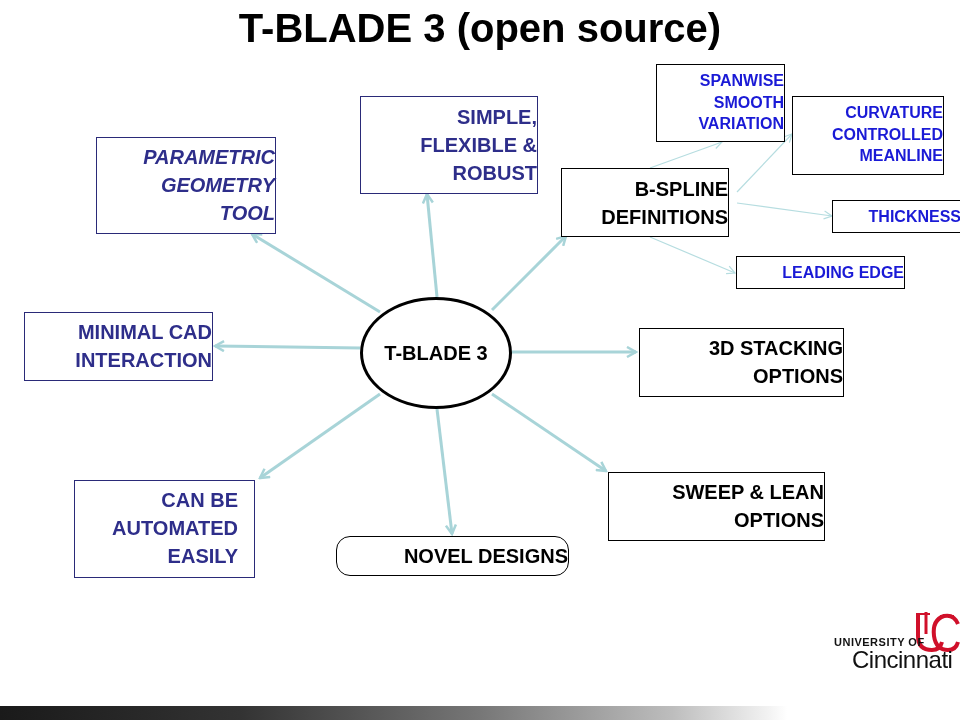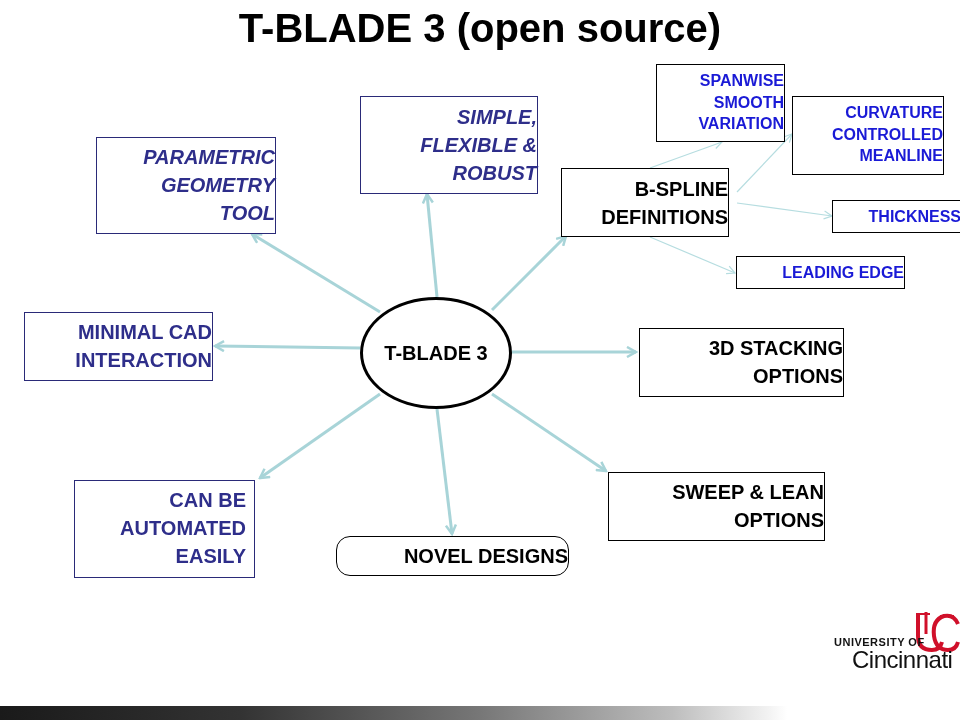--- a/index.html
+++ b/index.html
@@ -52,30 +52,30 @@
     <line x1="650" y1="168" x2="722" y2="142" marker-end="url(#ahs)"></line>
     <line x1="737" y1="192" x2="792" y2="134" marker-end="url(#ahs)"></line>
     <line x1="737" y1="203" x2="832" y2="216" marker-end="url(#ahs)"></line>
     <line x1="650" y1="237" x2="735" y2="273" marker-end="url(#ahs)"></line>
   </g>
 </svg>
 
 <div class="box navy" style="left:96px; top:137px; width:180px; height:97px; padding:5px 0 0 10px;font-style:italic;">PARAMETRIC
 GEOMETRY
  TOOL</div>
-<div class="box navy" style="left:360px; top:96px; width:178px; height:98px; padding:6px 0 0 15px;font-style:italic;">SIMPLE,
+<div class="box navy" style="left:360px; top:96px; width:178px; height:98px; padding:6px 0 0 15px;">SIMPLE,
 FLEXIBLE &amp;
  ROBUST</div>
 <div class="box black" style="left:561px; top:168px; width:168px; height:69px; padding:6px 0 0 12px;">B-SPLINE
 DEFINITIONS</div>
 <div class="box navy" style="left:24px; top:312px; width:189px; height:69px; padding:5px 0 0 10px;">MINIMAL CAD
 INTERACTION</div>
 <div class="box black" style="left:639px; top:328px; width:205px; height:69px; padding:5px 0 0 10px;">3D STACKING
 OPTIONS</div>
-<div class="box navy" style="left:74px; top:480px; width:181px; height:98px; padding:5px 8px 0 10px;">CAN BE
+<div class="box navy" style="left:74px; top:480px; width:181px; height:98px; padding:5px 16px 0 10px;">CAN BE
 AUTOMATED
 EASILY</div>
 <div class="box black" style="left:336px; top:536px; width:233px; height:40px; padding:5px 0 0 10px;border-radius:14px;">NOVEL DESIGNS</div>
 <div class="box black" style="left:608px; top:472px; width:217px; height:69px; padding:5px 0 0 16px;">SWEEP &amp; LEAN
  OPTIONS</div>
 
 <div class="box blue" style="left:656px; top:64px; width:129px; height:78px; padding:5px 0 0 10px;">SPANWISE
 SMOOTH
 VARIATION</div>
 <div class="box blue" style="left:792px; top:96px; width:152px; height:79px; padding:5px 0 0 10px;">CURVATURE

